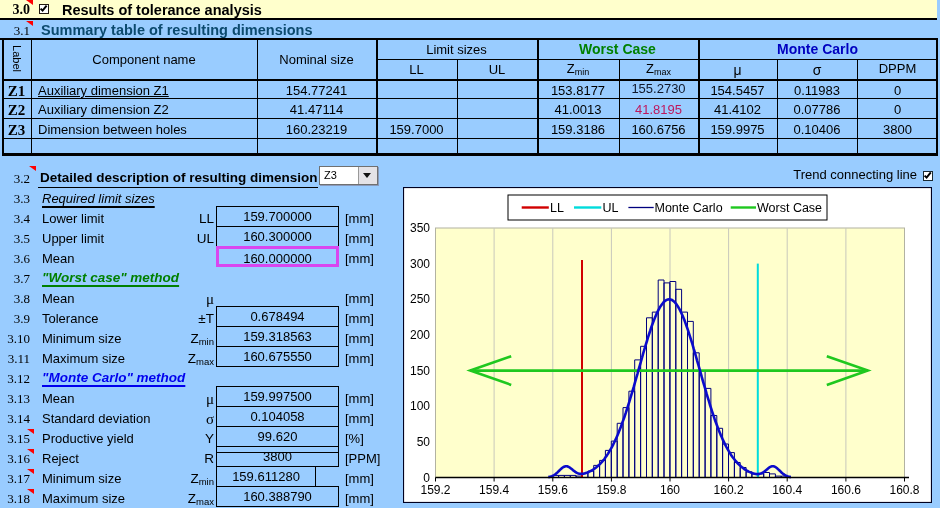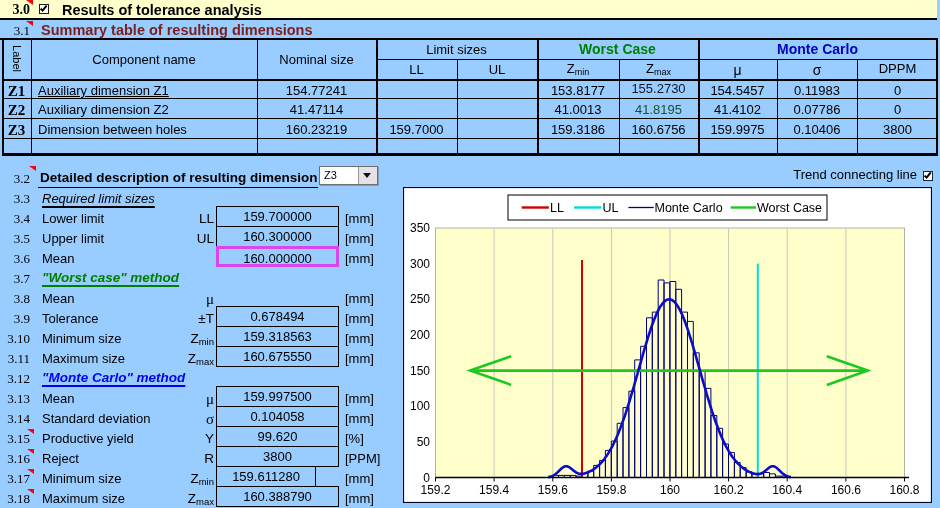--- a/index.html
+++ b/index.html
@@ -9,21 +9,21 @@
 <div style="position:absolute;left:0;top:0;width:937px;height:17.5px;background:#FFFFCC"></div>
 <div style="position:absolute;left:0;top:17.5px;width:937px;height:2.5px;background:#000"></div>
 <div style="position:absolute;left:-270px;top:2px;width:300px;text-align:right;font:normal bold 14px 'Liberation Serif',serif;color:#000;line-height:16px;">3.0</div>
 <div style="position:absolute;left:38.5px;top:3.5px;width:10.5px;height:10.5px;border:1.6px solid #221a10;background:#FFF;box-sizing:border-box">
       <svg width="9" height="9" viewBox="0 0 9 9" style="position:absolute;left:-0.5px;top:-0.5px">
         <path d="M1.6 4.6 L3.6 6.6 L7.6 1.6" stroke="#000" stroke-width="2" fill="none"></path>
       </svg>
     </div>
 <div style="position:absolute;left:62px;top:1.5px;font:normal bold 14.5px 'Liberation Sans',sans-serif;color:#000;line-height:16.5px;white-space:nowrap;">Results of tolerance analysis</div>
 <div style="position:absolute;left:-270px;top:23px;width:300px;text-align:right;font:normal normal 13px 'Liberation Serif',serif;color:#000;line-height:15px;">3.1</div>
-<div style="position:absolute;left:41px;top:21.5px;font:normal bold 14.5px 'Liberation Sans',sans-serif;color:#7f1d1d;line-height:16.5px;white-space:nowrap;">Summary table of resulting dimensions</div>
+<div style="position:absolute;left:41px;top:21.5px;font:normal bold 14.5px 'Liberation Sans',sans-serif;color:#0c4a6e;line-height:16.5px;white-space:nowrap;">Summary table of resulting dimensions</div>
 <div style="position:absolute;left:0;top:37.5px;width:938px;height:2.5px;background:#000"></div>
 <div style="position:absolute;left:2px;top:40px;width:2px;height:113px;background:#000"></div>
 <div style="position:absolute;left:31px;top:40px;width:1px;height:113px;background:#000"></div>
 <div style="position:absolute;left:257px;top:40px;width:1px;height:113px;background:#000"></div>
 <div style="position:absolute;left:376px;top:40px;width:2px;height:113px;background:#000"></div>
 <div style="position:absolute;left:457px;top:59px;width:1px;height:94px;background:#000"></div>
 <div style="position:absolute;left:537px;top:40px;width:2px;height:113px;background:#000"></div>
 <div style="position:absolute;left:619px;top:59px;width:1px;height:94px;background:#000"></div>
 <div style="position:absolute;left:698px;top:40px;width:2px;height:113px;background:#000"></div>
 <div style="position:absolute;left:777px;top:59px;width:1px;height:94px;background:#000"></div>
@@ -53,21 +53,21 @@
 <div style="position:absolute;left:166.5px;top:83px;width:300px;text-align:center;font:normal normal 13px 'Liberation Sans',sans-serif;color:#000;line-height:15px;">154.77241</div>
 <div style="position:absolute;left:428px;top:83px;width:300px;text-align:center;font:normal normal 13px 'Liberation Sans',sans-serif;color:#000;line-height:15px;">153.8177</div>
 <div style="position:absolute;left:508.5px;top:81px;width:300px;text-align:center;font:normal normal 13px 'Liberation Sans',sans-serif;color:#0f172a;line-height:15px;">155.2730</div>
 <div style="position:absolute;left:587.5px;top:83px;width:300px;text-align:center;font:normal normal 13px 'Liberation Sans',sans-serif;color:#000;line-height:15px;">154.5457</div>
 <div style="position:absolute;left:667px;top:83px;width:300px;text-align:center;font:normal normal 13px 'Liberation Sans',sans-serif;color:#000;line-height:15px;">0.11983</div>
 <div style="position:absolute;left:747.5px;top:83px;width:300px;text-align:center;font:normal normal 13px 'Liberation Sans',sans-serif;color:#000;line-height:15px;">0</div>
 <div style="position:absolute;left:-133.5px;top:101.5px;width:300px;text-align:center;font:normal bold 15px 'Liberation Serif',serif;color:#000;line-height:17px;">Z2</div>
 <div style="position:absolute;left:38px;top:102px;font:normal normal 13px 'Liberation Sans',sans-serif;color:#000;line-height:15px;white-space:nowrap;">Auxiliary dimension Z2</div>
 <div style="position:absolute;left:166.5px;top:102px;width:300px;text-align:center;font:normal normal 13px 'Liberation Sans',sans-serif;color:#000;line-height:15px;">41.47114</div>
 <div style="position:absolute;left:428px;top:102px;width:300px;text-align:center;font:normal normal 13px 'Liberation Sans',sans-serif;color:#000;line-height:15px;">41.0013</div>
-<div style="position:absolute;left:508.5px;top:102px;width:300px;text-align:center;font:normal normal 13px 'Liberation Sans',sans-serif;color:#14532d;line-height:15px;">41.8195</div>
+<div style="position:absolute;left:508.5px;top:102px;width:300px;text-align:center;font:normal normal 13px 'Liberation Sans',sans-serif;color:#be185d;line-height:15px;">41.8195</div>
 <div style="position:absolute;left:587.5px;top:102px;width:300px;text-align:center;font:normal normal 13px 'Liberation Sans',sans-serif;color:#000;line-height:15px;">41.4102</div>
 <div style="position:absolute;left:667px;top:102px;width:300px;text-align:center;font:normal normal 13px 'Liberation Sans',sans-serif;color:#000;line-height:15px;">0.07786</div>
 <div style="position:absolute;left:747.5px;top:102px;width:300px;text-align:center;font:normal normal 13px 'Liberation Sans',sans-serif;color:#000;line-height:15px;">0</div>
 <div style="position:absolute;left:-133.5px;top:121.5px;width:300px;text-align:center;font:normal bold 15px 'Liberation Serif',serif;color:#000;line-height:17px;">Z3</div>
 <div style="position:absolute;left:38px;top:122px;font:normal normal 13px 'Liberation Sans',sans-serif;color:#000;line-height:15px;white-space:nowrap;">Dimension between holes</div>
 <div style="position:absolute;left:166.5px;top:122px;width:300px;text-align:center;font:normal normal 13px 'Liberation Sans',sans-serif;color:#000;line-height:15px;">160.23219</div>
 <div style="position:absolute;left:266.5px;top:122px;width:300px;text-align:center;font:normal normal 13px 'Liberation Sans',sans-serif;color:#000;line-height:15px;">159.7000</div>
 <div style="position:absolute;left:428px;top:122px;width:300px;text-align:center;font:normal normal 13px 'Liberation Sans',sans-serif;color:#000;line-height:15px;">159.3186</div>
 <div style="position:absolute;left:508.5px;top:122px;width:300px;text-align:center;font:normal normal 13px 'Liberation Sans',sans-serif;color:#000;line-height:15px;">160.6756</div>
 <div style="position:absolute;left:587.5px;top:122px;width:300px;text-align:center;font:normal normal 13px 'Liberation Sans',sans-serif;color:#000;line-height:15px;">159.9975</div>
@@ -133,21 +133,21 @@
 <div style="position:absolute;left:216px;top:386px;width:123px;height:21px;border:1px solid #000;box-sizing:border-box;text-align:center;font:13px 'Liberation Sans',sans-serif;line-height:20px">159.997500</div>
 <div style="position:absolute;left:345px;top:391px;font:normal normal 13px 'Liberation Sans',sans-serif;color:#000;line-height:15px;white-space:nowrap;">[mm]</div>
 <div style="position:absolute;left:-270px;top:411px;width:300px;text-align:right;font:normal normal 13px 'Liberation Serif',serif;color:#000;line-height:15px;">3.14</div>
 <div style="position:absolute;left:42px;top:411px;font:normal normal 13px 'Liberation Sans',sans-serif;color:#000;line-height:15px;white-space:nowrap;">Standard deviation</div>
 <div style="position:absolute;left:-86px;top:410.5px;width:300px;text-align:right;font:normal normal 13.5px 'Liberation Sans',sans-serif;color:#000;line-height:15.5px;"><span style="font:15px 'Liberation Serif',serif">σ</span></div>
 <div style="position:absolute;left:216px;top:406px;width:123px;height:21px;border:1px solid #000;box-sizing:border-box;text-align:center;font:13px 'Liberation Sans',sans-serif;line-height:20px">0.104058</div>
 <div style="position:absolute;left:345px;top:411px;font:normal normal 13px 'Liberation Sans',sans-serif;color:#000;line-height:15px;white-space:nowrap;">[mm]</div>
 <div style="position:absolute;left:-270px;top:431px;width:300px;text-align:right;font:normal normal 13px 'Liberation Serif',serif;color:#000;line-height:15px;">3.15</div>
 <div style="position:absolute;left:42px;top:431px;font:normal normal 13px 'Liberation Sans',sans-serif;color:#000;line-height:15px;white-space:nowrap;">Productive yield</div>
 <div style="position:absolute;left:-86px;top:430.5px;width:300px;text-align:right;font:normal normal 13.5px 'Liberation Sans',sans-serif;color:#000;line-height:15.5px;">Y</div>
-<div style="position:absolute;left:216px;top:426px;width:123px;height:21px;border:1px solid #000;box-sizing:border-box;text-align:center;font:13px 'Liberation Sans',sans-serif;line-height:20px">99.620</div>
+<div style="position:absolute;left:216px;top:426px;width:123px;height:27px;border:1px solid #000;box-sizing:border-box;text-align:center;font:13px 'Liberation Sans',sans-serif;line-height:20px">99.620</div>
 <div style="position:absolute;left:345px;top:431px;font:normal normal 13px 'Liberation Sans',sans-serif;color:#000;line-height:15px;white-space:nowrap;">[%]</div>
 <div style="position:absolute;left:-270px;top:451px;width:300px;text-align:right;font:normal normal 13px 'Liberation Serif',serif;color:#000;line-height:15px;">3.16</div>
 <div style="position:absolute;left:42px;top:451px;font:normal normal 13px 'Liberation Sans',sans-serif;color:#000;line-height:15px;white-space:nowrap;">Reject</div>
 <div style="position:absolute;left:-86px;top:450.5px;width:300px;text-align:right;font:normal normal 13.5px 'Liberation Sans',sans-serif;color:#000;line-height:15.5px;">R</div>
 <div style="position:absolute;left:216px;top:446px;width:123px;height:21px;border:1px solid #000;box-sizing:border-box;text-align:center;font:13px 'Liberation Sans',sans-serif;line-height:20px">3800</div>
 <div style="position:absolute;left:345px;top:451px;font:normal normal 13px 'Liberation Sans',sans-serif;color:#000;line-height:15px;white-space:nowrap;">[PPM]</div>
 <div style="position:absolute;left:-270px;top:471px;width:300px;text-align:right;font:normal normal 13px 'Liberation Serif',serif;color:#000;line-height:15px;">3.17</div>
 <div style="position:absolute;left:42px;top:471px;font:normal normal 13px 'Liberation Sans',sans-serif;color:#000;line-height:15px;white-space:nowrap;">Minimum size</div>
 <div style="position:absolute;left:-86px;top:470.5px;width:300px;text-align:right;font:normal normal 13.5px 'Liberation Sans',sans-serif;color:#000;line-height:15.5px;">Z<sub style="font-size:9.5px">min</sub></div>
 <div style="position:absolute;left:216px;top:466px;width:100px;height:21px;border:1px solid #000;box-sizing:border-box;text-align:center;font:13px 'Liberation Sans',sans-serif;line-height:20px">159.611280</div>

